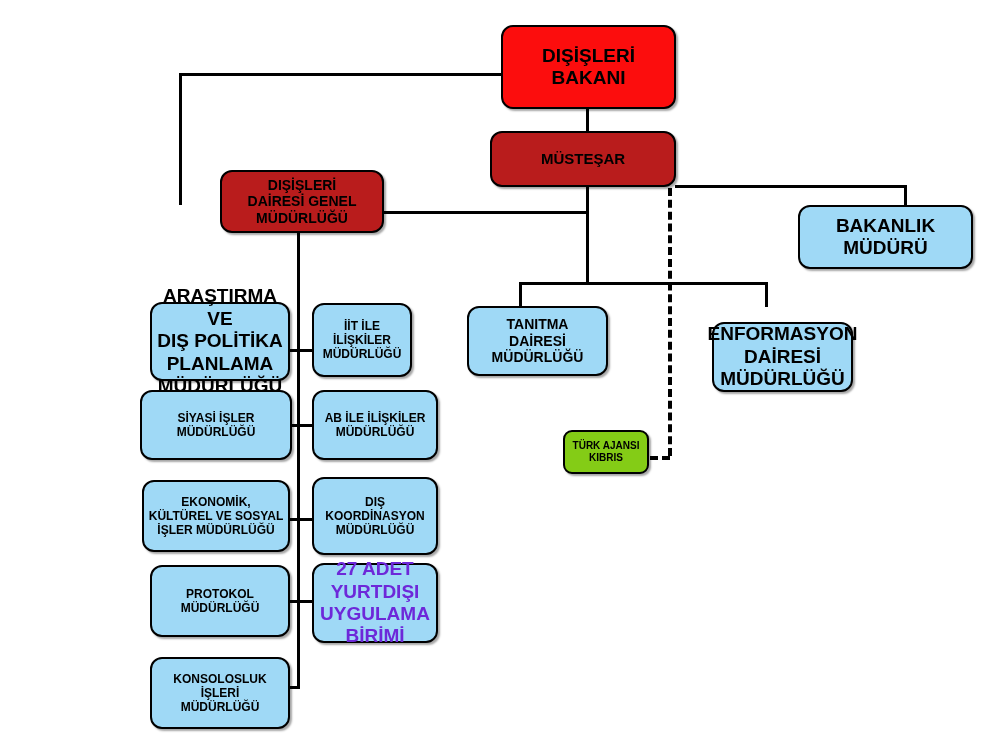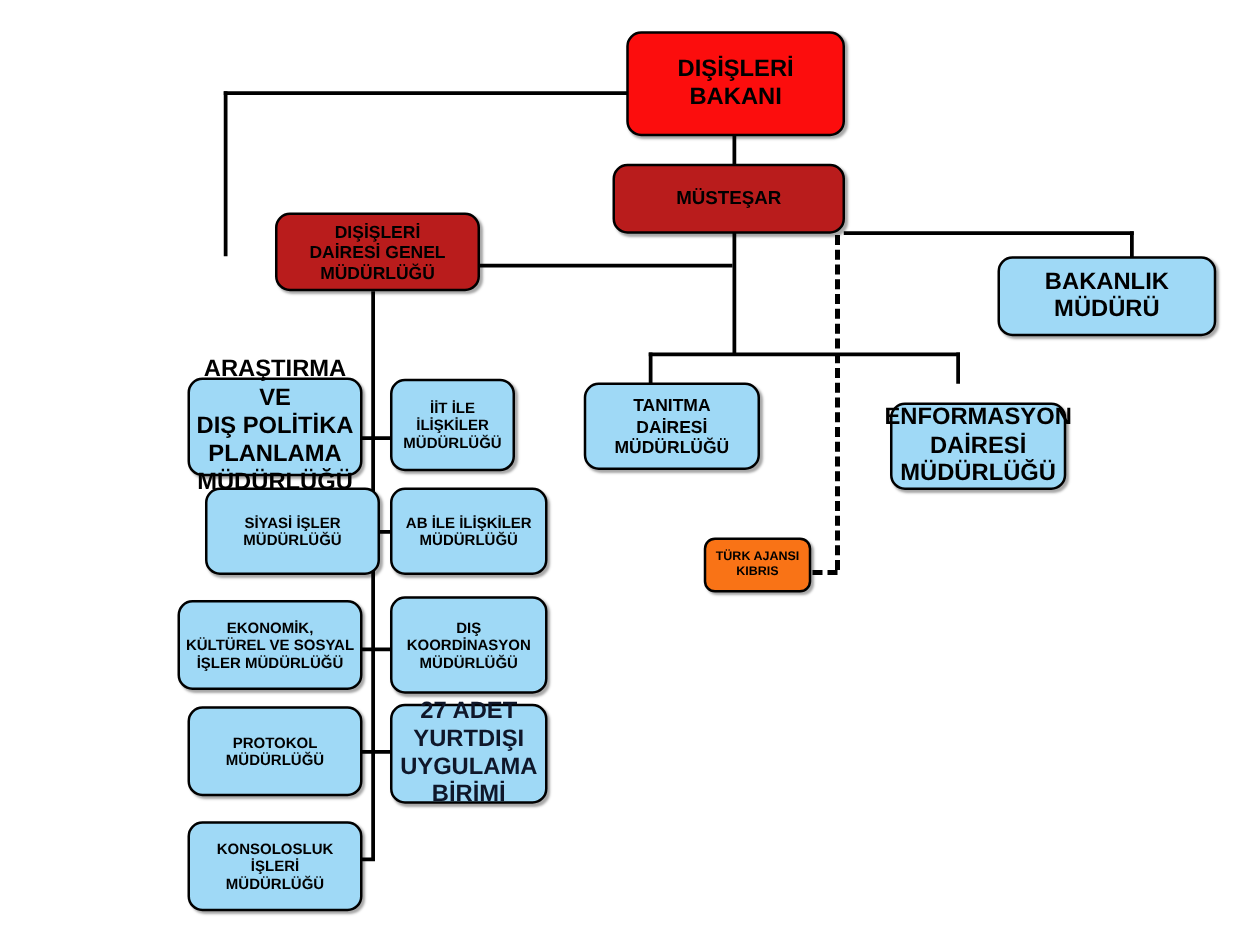--- a/index.html
+++ b/index.html
@@ -31,22 +31,22 @@
     color: #000000;
     line-height: 1.18;
     z-index: 3;
     box-shadow: 2px 2px 2px rgba(0,0,0,0.35);
     padding: 2px 4px;
   }
   .node span { display: block; white-space: pre-line; }
   .blue  { background: #9fd9f6; }
   .tan   { background: #b91c1c; }
   .red   { background: #fc0d0d; }
-  .green { background: #f97316; }
-  .navytext { color: #0f172a; }
+  .green { background: #84cc16; }
+  .navytext { color: #6d28d9; }
 
   .ln {
     position: absolute;
     background: #000000;
     z-index: 1;
   }
   .lnh { height: 3px; }
   .lnv { width: 3px; }
 
   .dashed {
@@ -122,21 +122,21 @@
 MÜDÜRLÜĞÜ</span>
   </div>
 
   <div class="node blue fs13" style="left:150px; top:302px; width:140px; height:79px;">
     <span>ARAŞTIRMA VE
 DIŞ POLİTİKA
 PLANLAMA
 MÜDÜRLÜĞÜ</span>
   </div>
 
-  <div class="node blue fs12" style="left:164px; top:390px; width:140px; height:70px;">
+  <div class="node blue fs12" style="left:140px; top:390px; width:152px; height:70px;">
     <span>SİYASİ İŞLER
 MÜDÜRLÜĞÜ</span>
   </div>
 
   <div class="node blue fs12" style="left:142px; top:480px; width:148px; height:72px;">
     <span>EKONOMİK,
 KÜLTÜREL VE SOSYAL
 İŞLER MÜDÜRLÜĞÜ</span>
   </div>
 

